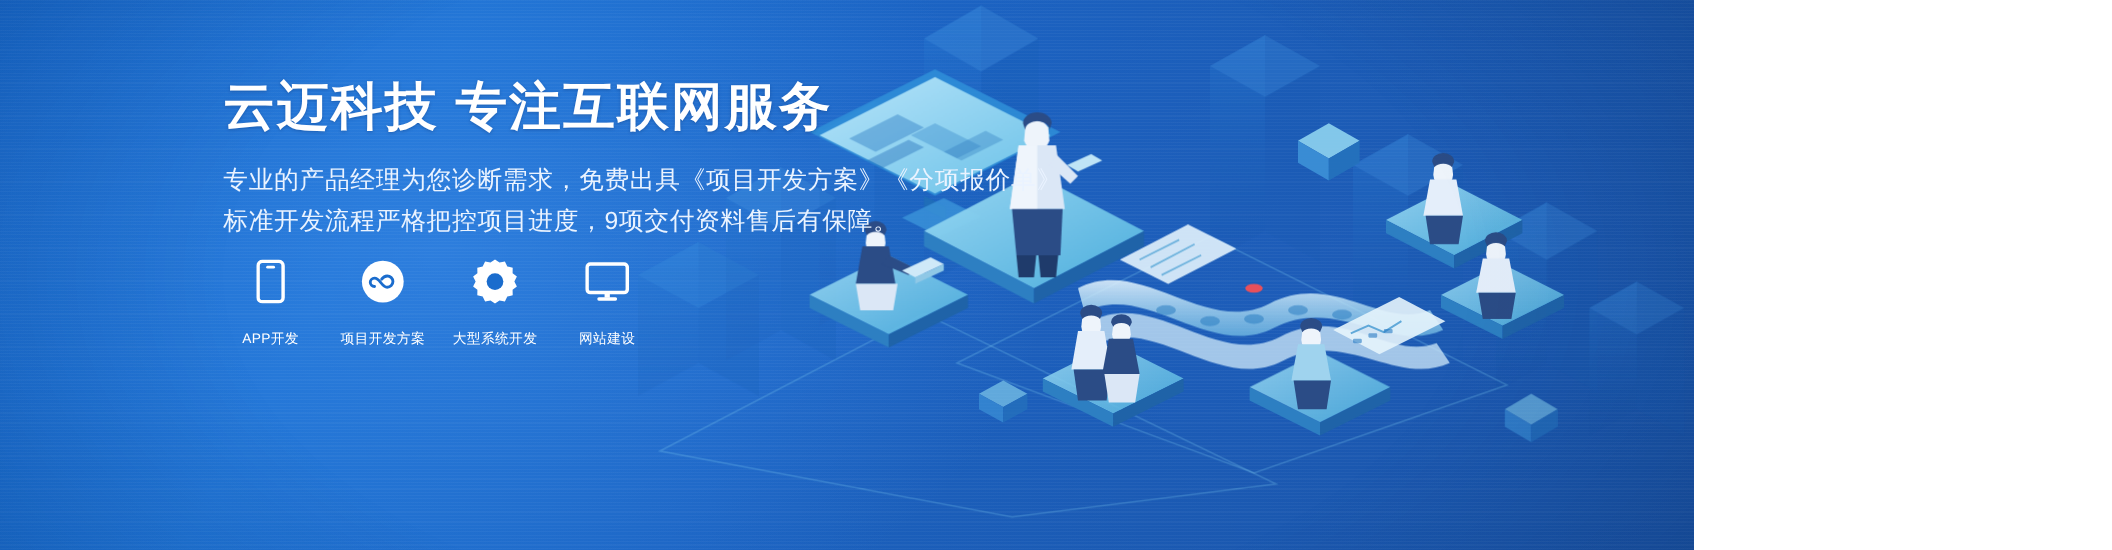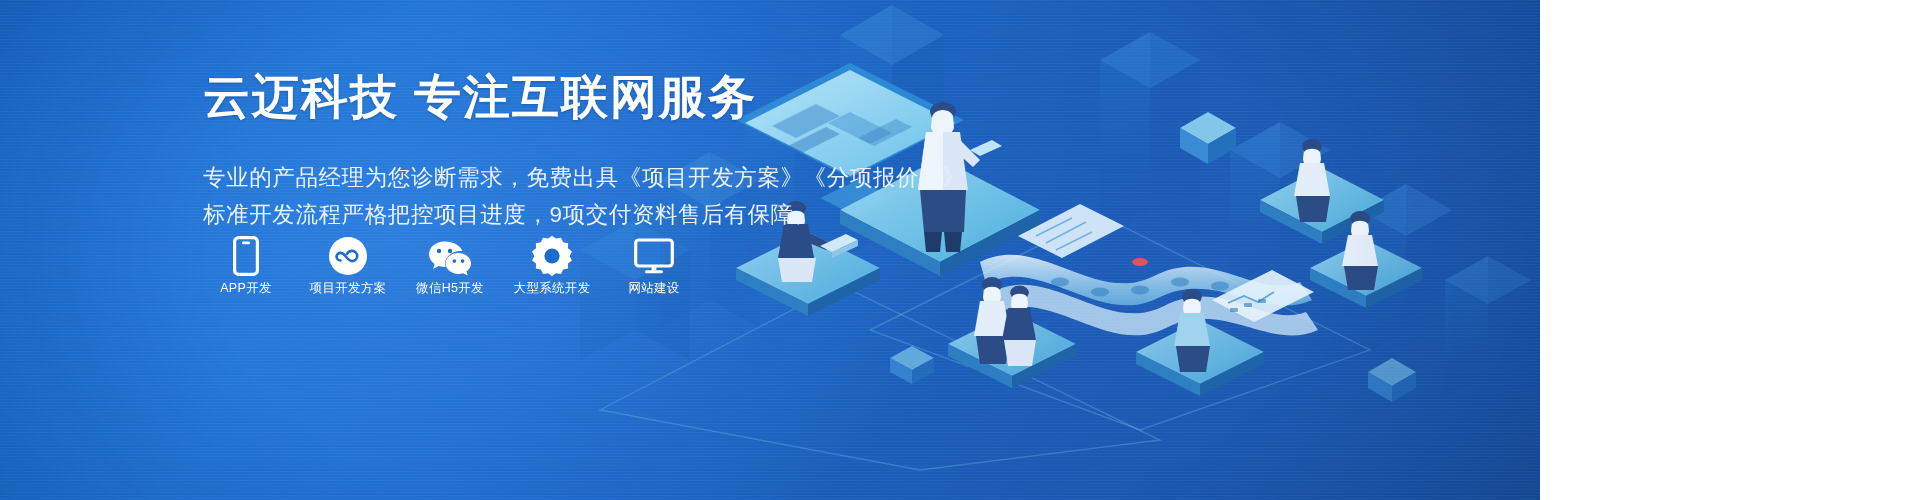--- a/index.html
+++ b/index.html
@@ -44,21 +44,21 @@
   #headline {
     font-size: 47px;
     font-weight: 700;
     letter-spacing: 2px;
     line-height: 1.22;
     color: #ffffff;
     text-shadow: 0 1px 3px rgba(0,30,80,0.28);
     white-space: nowrap;
   }
   #subcopy {
-    margin-top: 35px;
+    margin-top: 21px;
     font-size: 22.5px;
     line-height: 1.62;
     letter-spacing: 0.6px;
     color: #eaf3ff;
     font-weight: 400;
     white-space: nowrap;
   }
   #subcopy .sub-line { display: block; }
 
   
@@ -75,21 +75,21 @@
     flex-direction: column;
     align-items: center;
   }
   .svc-icon {
     height: 44px;
     display: flex; align-items: center; justify-content: center;
     color: #ffffff;
   }
   .svc-icon svg { display: block; fill: #ffffff; }
   .svc-label {
-    margin-top: 2px;
+    margin-top: 22px;
     font-size: 12.5px;
     color: #ffffff;
     letter-spacing: .3px;
     white-space: nowrap;
     text-align: center;
   }
 
   
   #illus {
     position: absolute;
@@ -347,33 +347,20 @@
     <div class="service">
       <span class="svc-icon">
         <svg width="40" height="40" viewBox="0 0 40 40">
           <circle cx="20" cy="20" r="19" fill="#ffffff"></circle>
           <path d="M12.5 24.5c-2.2 0-3.9-1.7-3.9-3.8s1.7-3.8 3.9-3.8c2.4 0 4.1 2 5.5 3.8 1.6 2.1 3.3 4.4 6 4.4 2.9 0 5.2-2.3 5.2-5.1s-2.3-5.1-5.2-5.1c-2.2 0-3.9 1.3-5 2.9" fill="none" stroke="#1a6ccd" stroke-width="2.6" stroke-linecap="round"></path>
         </svg>
       </span>
       <span class="svc-label">项目开发方案</span>
     </div>
 
-    <div class="service">
-      <span class="svc-icon">
-        <svg width="48" height="40" viewBox="0 0 48 40">
-          <path d="M18.5 5.5C9.9 5.5 3 11.2 3 18.2c0 3.9 2.2 7.4 5.6 9.7l-1.5 5 5.5-2.8c1.8.5 3.8.8 5.9.8h1.1c-.3-1-.5-2.1-.5-3.2 0-7 6.9-12.7 15.5-12.7.6 0 1.2 0 1.7.1C34.6 9.6 27.3 5.5 18.5 5.5Z" fill="#ffffff"></path>
-          <circle cx="13" cy="15" r="2.2" fill="#1a6ccd"></circle>
-          <circle cx="24" cy="15" r="2.2" fill="#1a6ccd"></circle>
-          <path d="M45 27.5c0-5.7-5.7-10.4-12.7-10.4S19.6 21.8 19.6 27.5s5.7 10.4 12.7 10.4c1.7 0 3.3-.2 4.8-.7l4.6 2.3-1.2-4.1c2.8-1.9 4.5-4.7 4.5-7.9Z" fill="#ffffff"></path>
-          <circle cx="28.4" cy="25.1" r="1.8" fill="#1a6ccd"></circle>
-          <circle cx="36.6" cy="25.1" r="1.8" fill="#1a6ccd"></circle>
-        </svg>
-      </span>
-      <span class="svc-label">微信H5开发</span>
-    </div>
 
     <div class="service">
       <span class="svc-icon">
         <svg width="42" height="42" viewBox="0 0 42 42">
           <path d="M21 0.8 25.1 3.6 30 2.7 32.2 7.2 37.1 8.3 37 13.3 40.9 16.4 38.6 20.9 40.9 25.4 37 28.5 37.1 33.5 32.2 34.6 30 39.1 25.1 38.2 21 41 16.9 38.2 12 39.1 9.8 34.6 4.9 33.5 5 28.5 1.1 25.4 3.4 20.9 1.1 16.4 5 13.3 4.9 8.3 9.8 7.2 12 2.7 16.9 3.6Z" fill="#ffffff"></path>
           <circle cx="21" cy="21" r="7.6" fill="#1a6ccd"></circle>
         </svg>
       </span>
       <span class="svc-label">大型系统开发</span>
     </div>

